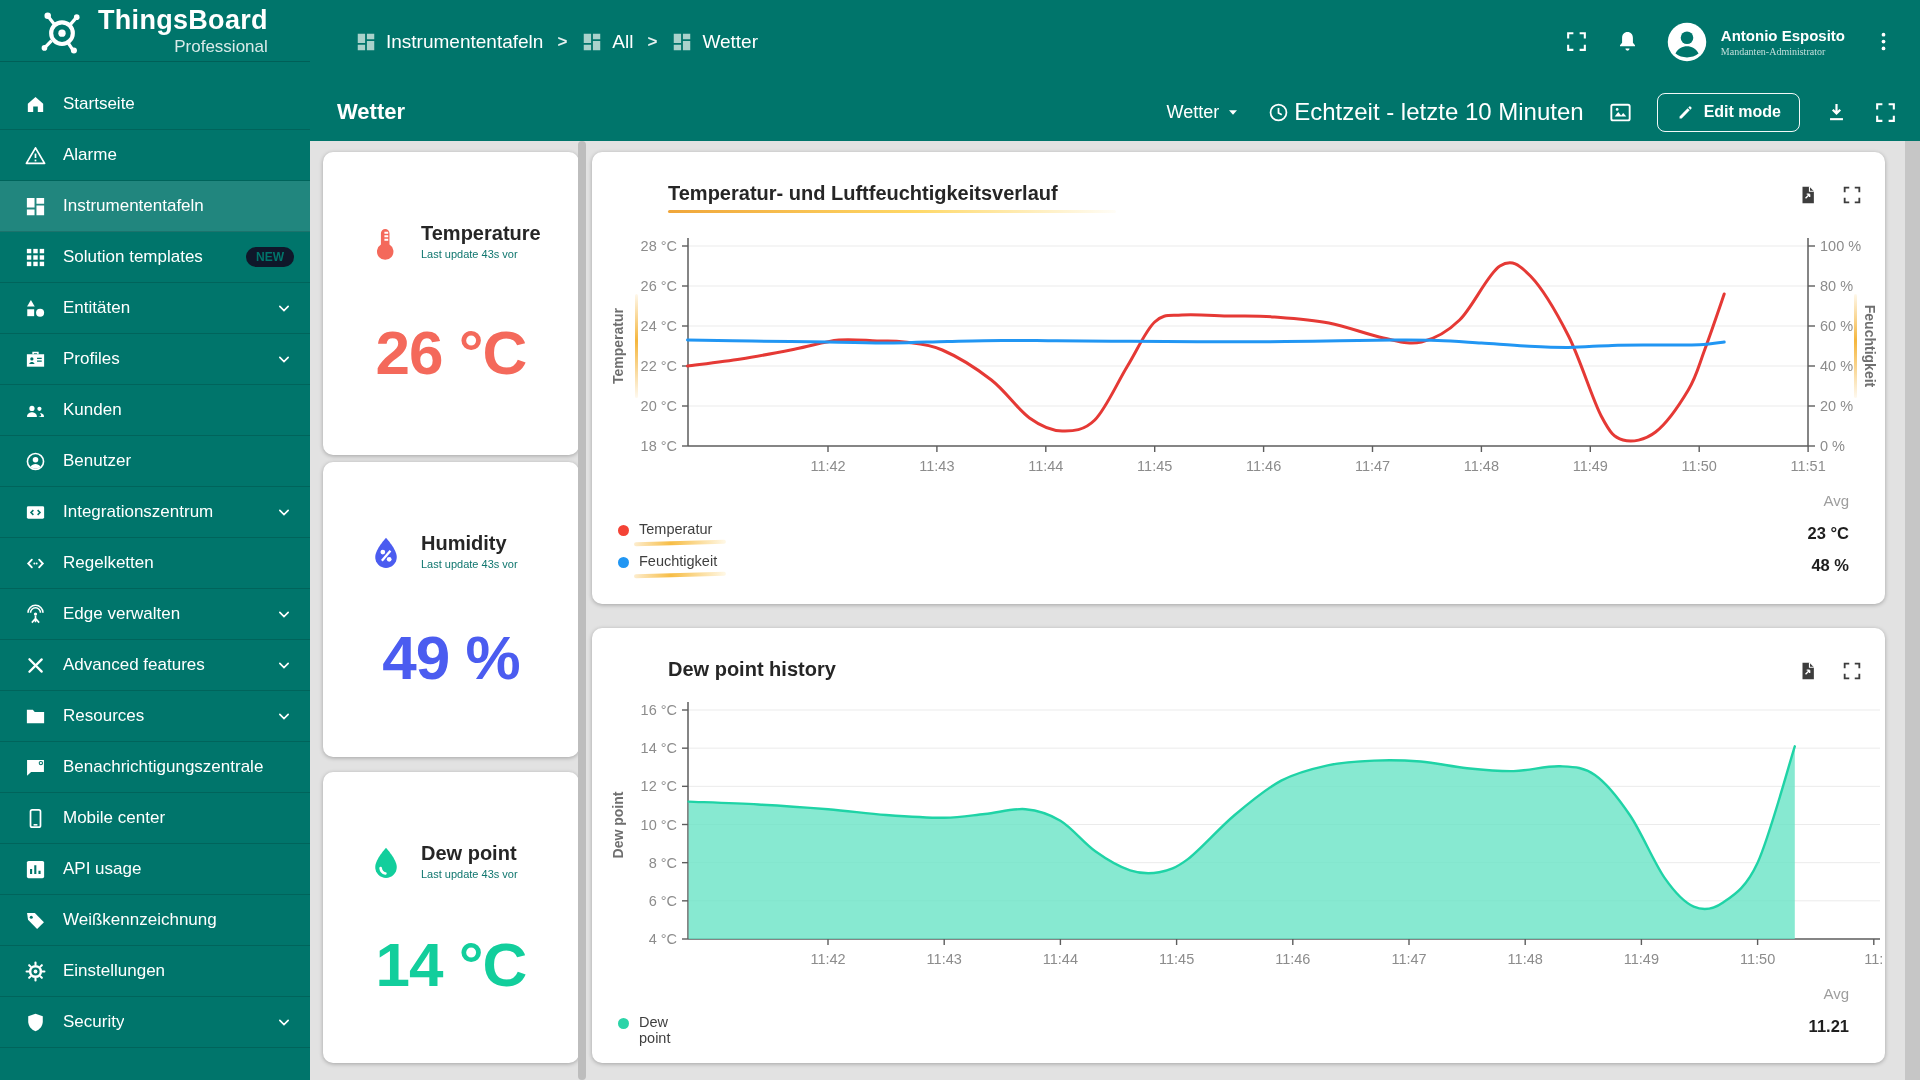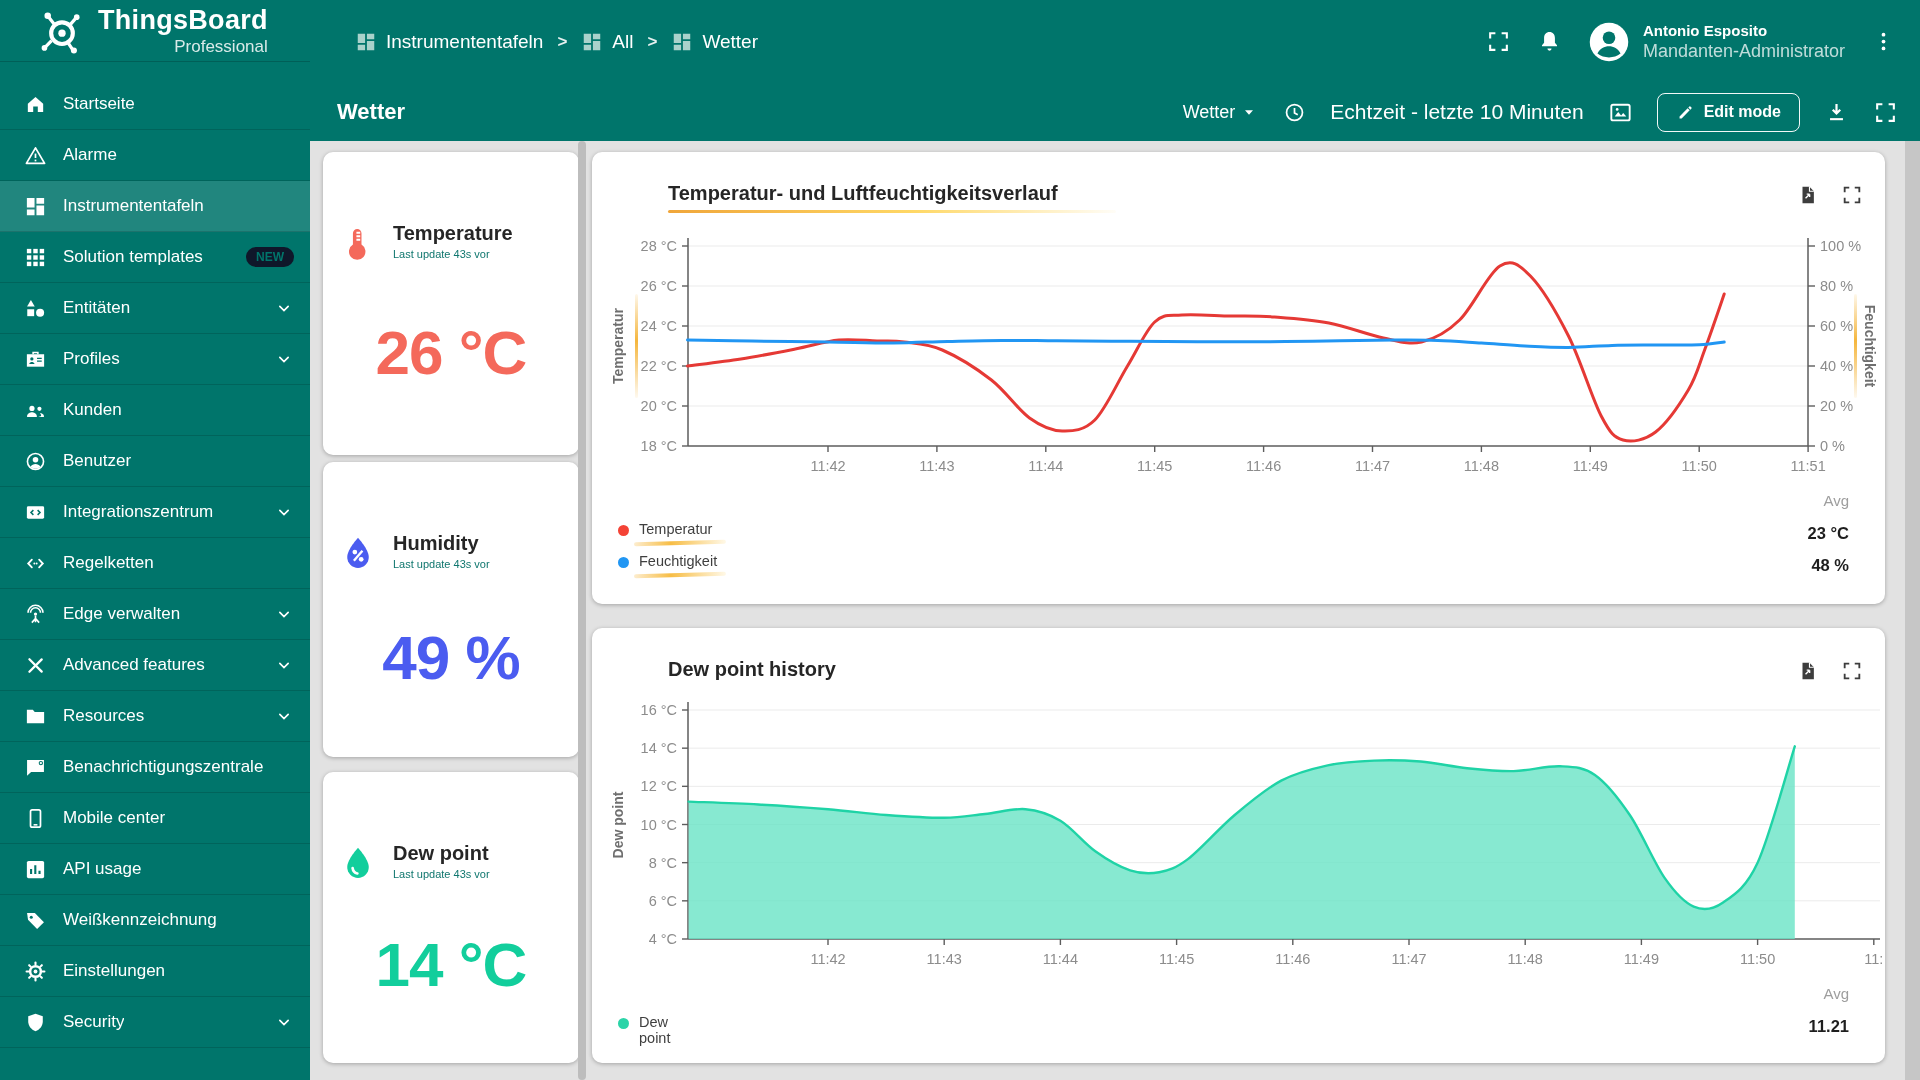--- a/index.html
+++ b/index.html
@@ -26,37 +26,37 @@
   .breadcrumb{display:flex;align-items:center;margin-left:45px;gap:14px;}
   .crumb{display:flex;align-items:center;gap:9px;cursor:pointer;}
   .crumb-ic{width:22px;height:22px;color:#a9d2cb;}
   .crumb-label{font-size:19px;color:#fff;}
   .crumb-sep{font-size:17px;color:rgba(255,255,255,.9);font-weight:700;}
   .header-right{margin-left:auto;display:flex;align-items:center;margin-right:24px;gap:26px;}
   .hicon{width:25px;height:25px;color:#fff;cursor:pointer;}
   .user{display:flex;align-items:center;gap:13px;cursor:pointer;}
   .avatar{width:42px;height:42px;}
   .user-name{font-size:15px;font-weight:600;color:#fff;}
-  .user-role{font-size:18px;color:rgba(255,255,255,.75);margin-top:2px;}
+  .user-role{font-size:10px;color:rgba(255,255,255,.75);margin-top:2px;font-family:Liberation Serif, serif;}
   
   .toolbar{position:absolute;left:310px;top:83px;width:1610px;height:58px;display:flex;align-items:center;color:#fff;}
   .page-title{font-size:22px;font-weight:700;margin-left:27px;}
   .toolbar-right{margin-left:auto;display:flex;align-items:center;margin-right:22px;gap:24px;}
   .tb-select{display:flex;align-items:center;gap:4px;font-size:18px;cursor:pointer;}
   .tb-select .ci{width:20px;height:20px;color:#fff;}
-  .tb-time{display:flex;align-items:center;gap:24px;font-size:21px;cursor:pointer;}
+  .tb-time{display:flex;align-items:center;gap:4px;font-size:24px;cursor:pointer;}
   .tb-time .ci{width:23px;height:23px;color:#fff;}
   .edit-btn{display:flex;align-items:center;gap:9px;background:transparent;border:1.5px solid rgba(255,255,255,.95);border-radius:8px;color:#fff;font-size:16px;font-weight:600;padding:9px 18px;cursor:pointer;font-family:inherit;}
   .edit-btn .ci{width:19px;height:19px;}
   
   .main{position:absolute;left:310px;top:141px;width:1610px;height:939px;background:var(--bg);}
   .vscroll{position:absolute;left:268px;top:0;width:8px;height:939px;background:#bdbdbd;border-radius:4px;cursor:pointer;}
   .right-gutter{position:absolute;right:0;top:0;width:15px;height:939px;background:#c6c6c6;cursor:pointer;}
   .wcard{position:absolute;left:13px;width:256px;background:#fff;border-radius:10px;box-shadow:0 1px 4px rgba(0,0,0,.28);}
-  .whead{position:absolute;top:70px;left:16px;display:flex;gap:16px;align-items:flex-start;}
+  .whead{position:absolute;top:70px;left:44px;display:flex;gap:16px;align-items:flex-start;}
   .wicon{width:38px;height:38px;margin-top:2px;}
   .wtitle{font-size:20px;font-weight:700;color:#262626;}
   .wsub{font-size:11px;color:#0f766e;margin-top:3px;}
   .wvalue{position:absolute;top:66%;left:0;right:0;transform:translateY(-50%);text-align:center;font-size:62px;font-weight:600;letter-spacing:-1px;}
   .chart-card{position:absolute;left:282px;width:1293px;background:#fff;border-radius:10px;box-shadow:0 1px 4px rgba(0,0,0,.28);}
   .chart-head{position:absolute;top:30px;left:28px;right:22px;display:flex;align-items:flex-start;justify-content:space-between;z-index:3;margin-left:48px;}
   .chart-title{font-size:20px;font-weight:700;color:#262626;}
   .chart-title.accent::after{content:"";display:block;height:3px;width:448px;margin-top:5px;border-radius:2px;background:linear-gradient(90deg,#f0a63a,#ffd866 55%,rgba(255,216,102,.05));}
   .chart-actions{display:flex;gap:22px;margin-top:2px;}
   .cicon{width:22px;height:22px;color:#3d3d3d;cursor:pointer;}

